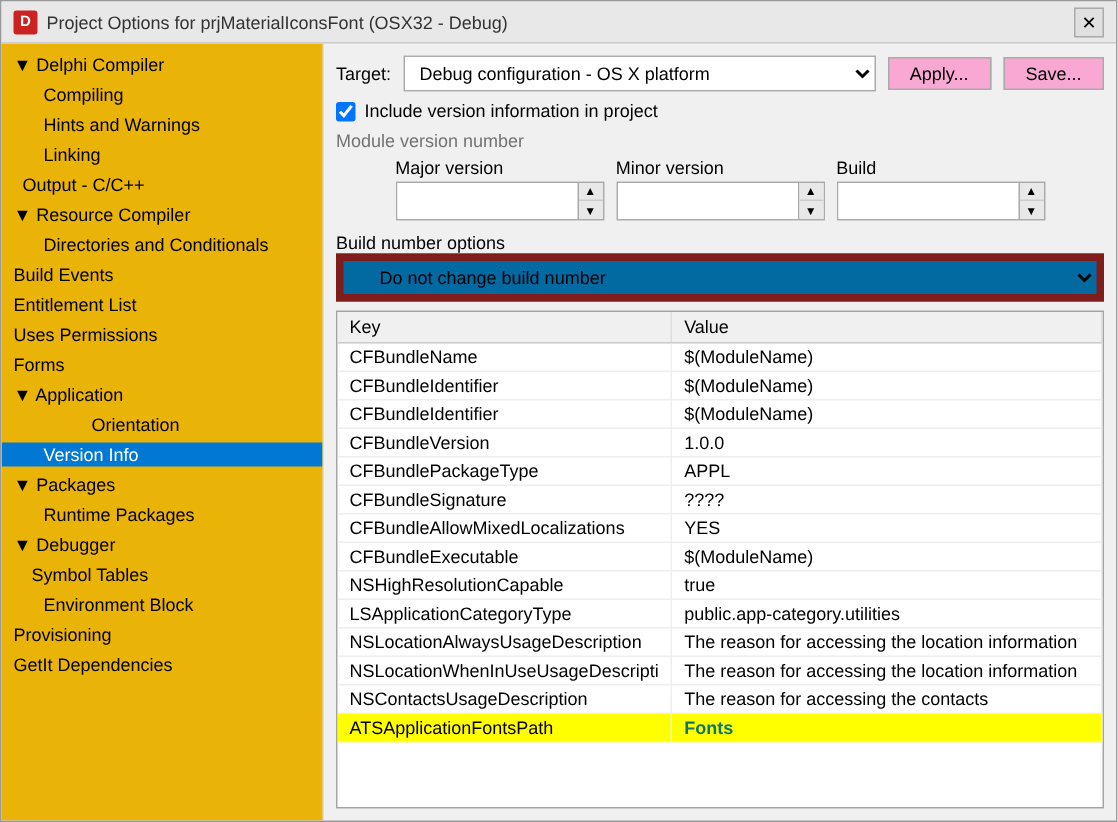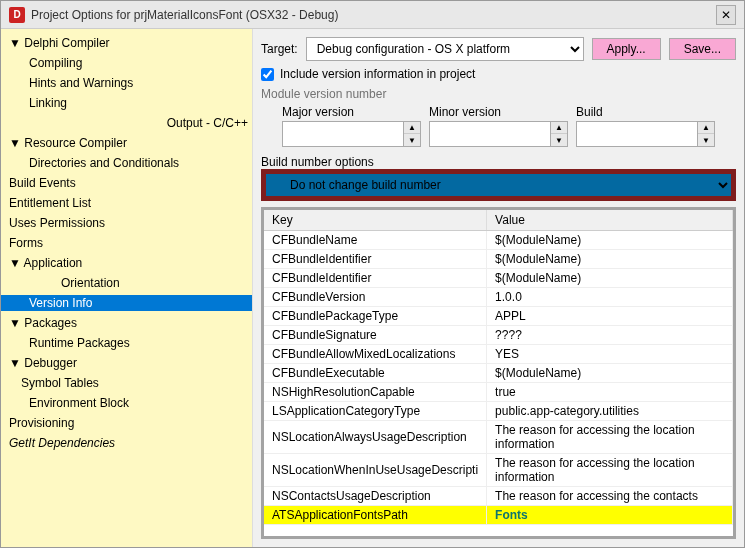--- a/index.html
+++ b/index.html
@@ -9,21 +9,21 @@
 
     .title-bar { background: #e8e8e8; border-bottom: 1px solid #ccc; padding: 4px 8px; display: flex; align-items: center; justify-content: space-between; height: 28px; }
     .title-bar-left { display: flex; align-items: center; gap: 6px; }
     .title-icon { width: 16px; height: 16px; background: #cc2222; border-radius: 2px; display: flex; align-items: center; justify-content: center; color: white; font-size: 10px; font-weight: bold; }
     .title-text { font-size: 12px; color: #333; }
     .close-btn { width: 20px; height: 20px; border: 1px solid #aaa; background: #e0e0e0; cursor: pointer; display: flex; align-items: center; justify-content: center; font-size: 12px; }
 
     .content { display: flex; flex: 1; overflow: hidden; }
 
     
-    .left-panel { width: 252px; background: #fef9c3; border-right: 1px solid #ddd; overflow-y: auto; padding: 4px 0; }
+    .left-panel { width: 215px; background: #eab308; border-right: 1px solid #ddd; overflow-y: auto; padding: 4px 0; }
     .tree-item { padding: 2px 0; cursor: pointer; white-space: nowrap; }
     .tree-item span { display: block; padding: 1px 4px; }
     .tree-item.selected > span { background: #0078d4; color: white; }
 
     
     .right-panel { flex: 1; display: flex; flex-direction: column; padding: 8px; gap: 6px; overflow: hidden; }
 
     .target-row { display: flex; align-items: center; gap: 8px; }
     .target-label { font-size: 12px; }
     .target-select { flex: 1; padding: 3px 6px; border: 1px solid #aaa; background: white; font-size: 12px; }
@@ -40,21 +40,21 @@
     .version-field label { font-size: 12px; }
     .spinner-input { display: flex; border: 1px solid #aaa; background: white; }
     .spinner-input input { width: 120px; border: none; padding: 2px 4px; font-size: 12px; outline: none; }
     .spinner-btns { display: flex; flex-direction: column; border-left: 1px solid #aaa; }
     .spinner-btn { width: 16px; height: 12px; background: #e8e8e8; border: none; cursor: pointer; display: flex; align-items: center; justify-content: center; font-size: 8px; border-bottom: 1px solid #ccc; }
     .spinner-btn:last-child { border-bottom: none; }
 
     .build-options-label { font-size: 12px; margin-top: 2px; }
     .build-select { width: 100%; padding: 3px 20px; border: 5px solid #7f1d1d; background: #0369a1; font-size: 12px; }
 
-    .table-container { flex: 1; overflow-y: auto; border: 3px solid #a3a3a3; background: white; }
+    .table-container { flex: 1; overflow-y: auto; border: 1px solid #a3a3a3; background: white; }
     table { width: 100%; border-collapse: collapse; }
     table thead tr { background: #f0f0f0; }
     table th { text-align: left; padding: 3px 8px; font-weight: normal; border-bottom: 1px solid #ccc; border-right: 1px solid #ddd; font-size: 12px; }
     table td { padding: 2px 8px; border-bottom: 1px solid #eee; border-right: 1px solid #eee; font-size: 12px; vertical-align: middle; }
     table tr.highlighted td { background: #ffff00; }
     .col-key { width: 220px; }
     .col-val { }
   </style>
 </head>
 <body>
@@ -78,21 +78,21 @@
         <div class="tree-item">
           <span style="padding-left: 28px;">Compiling</span>
         </div>
         <div class="tree-item">
           <span style="padding-left: 28px;">Hints and Warnings</span>
         </div>
         <div class="tree-item">
           <span style="padding-left: 28px;">Linking</span>
         </div>
         <div class="tree-item">
-          <span style="padding-left: 14px; text-align: right;">Output - C/C++</span>
+          <span style="padding-left: 14px;">Output - C/C++</span>
         </div>
         <div class="tree-item">
           <span style="padding-left: 8px;">▼ Resource Compiler</span>
         </div>
         <div class="tree-item">
           <span style="padding-left: 28px;">Directories and Conditionals</span>
         </div>
         <div class="tree-item">
           <span style="padding-left: 8px;">Build Events</span>
         </div>
@@ -126,21 +126,21 @@
         <div class="tree-item">
           <span style="padding-left: 20px;">Symbol Tables</span>
         </div>
         <div class="tree-item">
           <span style="padding-left: 28px;">Environment Block</span>
         </div>
         <div class="tree-item">
           <span style="padding-left: 8px;">Provisioning</span>
         </div>
         <div class="tree-item">
-          <span style="padding-left: 8px; font-style: italic;">GetIt Dependencies</span>
+          <span style="padding-left: 8px;">GetIt Dependencies</span>
         </div>
       </div>
 
     <div class="right-panel">
 
       <div class="target-row">
         <span class="target-label">Target:</span>
         <select class="target-select">
         <option value="Debug configuration - OS X platform">Debug configuration - OS X platform</option></select>
         <button class="apply-btn">Apply...</button>

